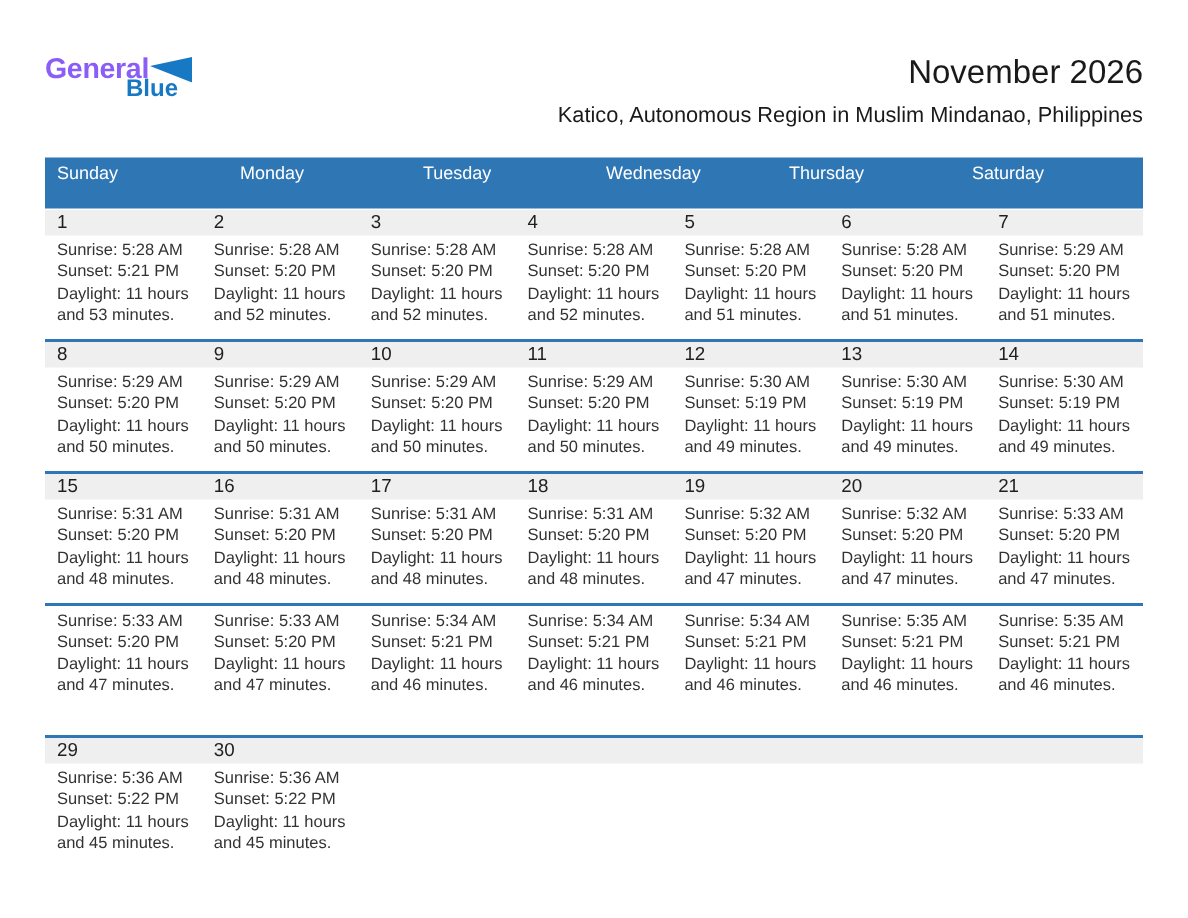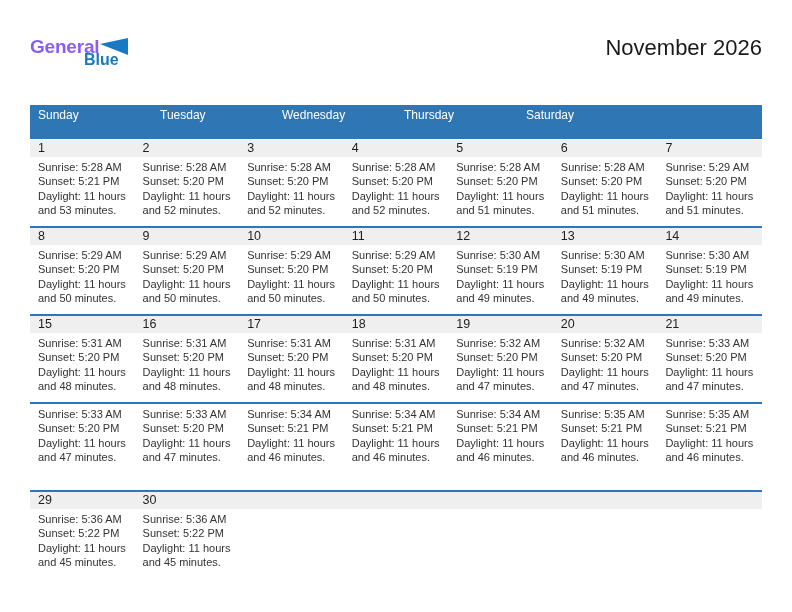--- a/index.html
+++ b/index.html
@@ -36,25 +36,27 @@
       <span>General</span>
       <svg class="logo-tri" width="28" height="17" viewBox="0 0 28 17">
         <polygon points="0,6 28,0 28,17" fill="#1779C4"></polygon>
       </svg>
     </div>
     <div class="logo-line2">Blue</div>
   </div>
 
   <div class="titles">
     <div class="month-title">November 2026</div>
+    <div class="location-subtitle">Katico, Autonomous Region in Muslim Mindanao, Philippines</div>
   </div>
 
   <div class="calendar">
     <div class="cal-head" id="cal-head">
         <div class="head-cell">Sunday</div>
+        <div class="head-cell">Monday</div>
         <div class="head-cell">Tuesday</div>
         <div class="head-cell">Wednesday</div>
         <div class="head-cell">Thursday</div>
         <div class="head-cell">Saturday</div>
       </div>
     <div id="weeks">
         <div class="week">
           <div class="band">
             <div class="num-cell">1</div>
             <div class="num-cell">2</div>

